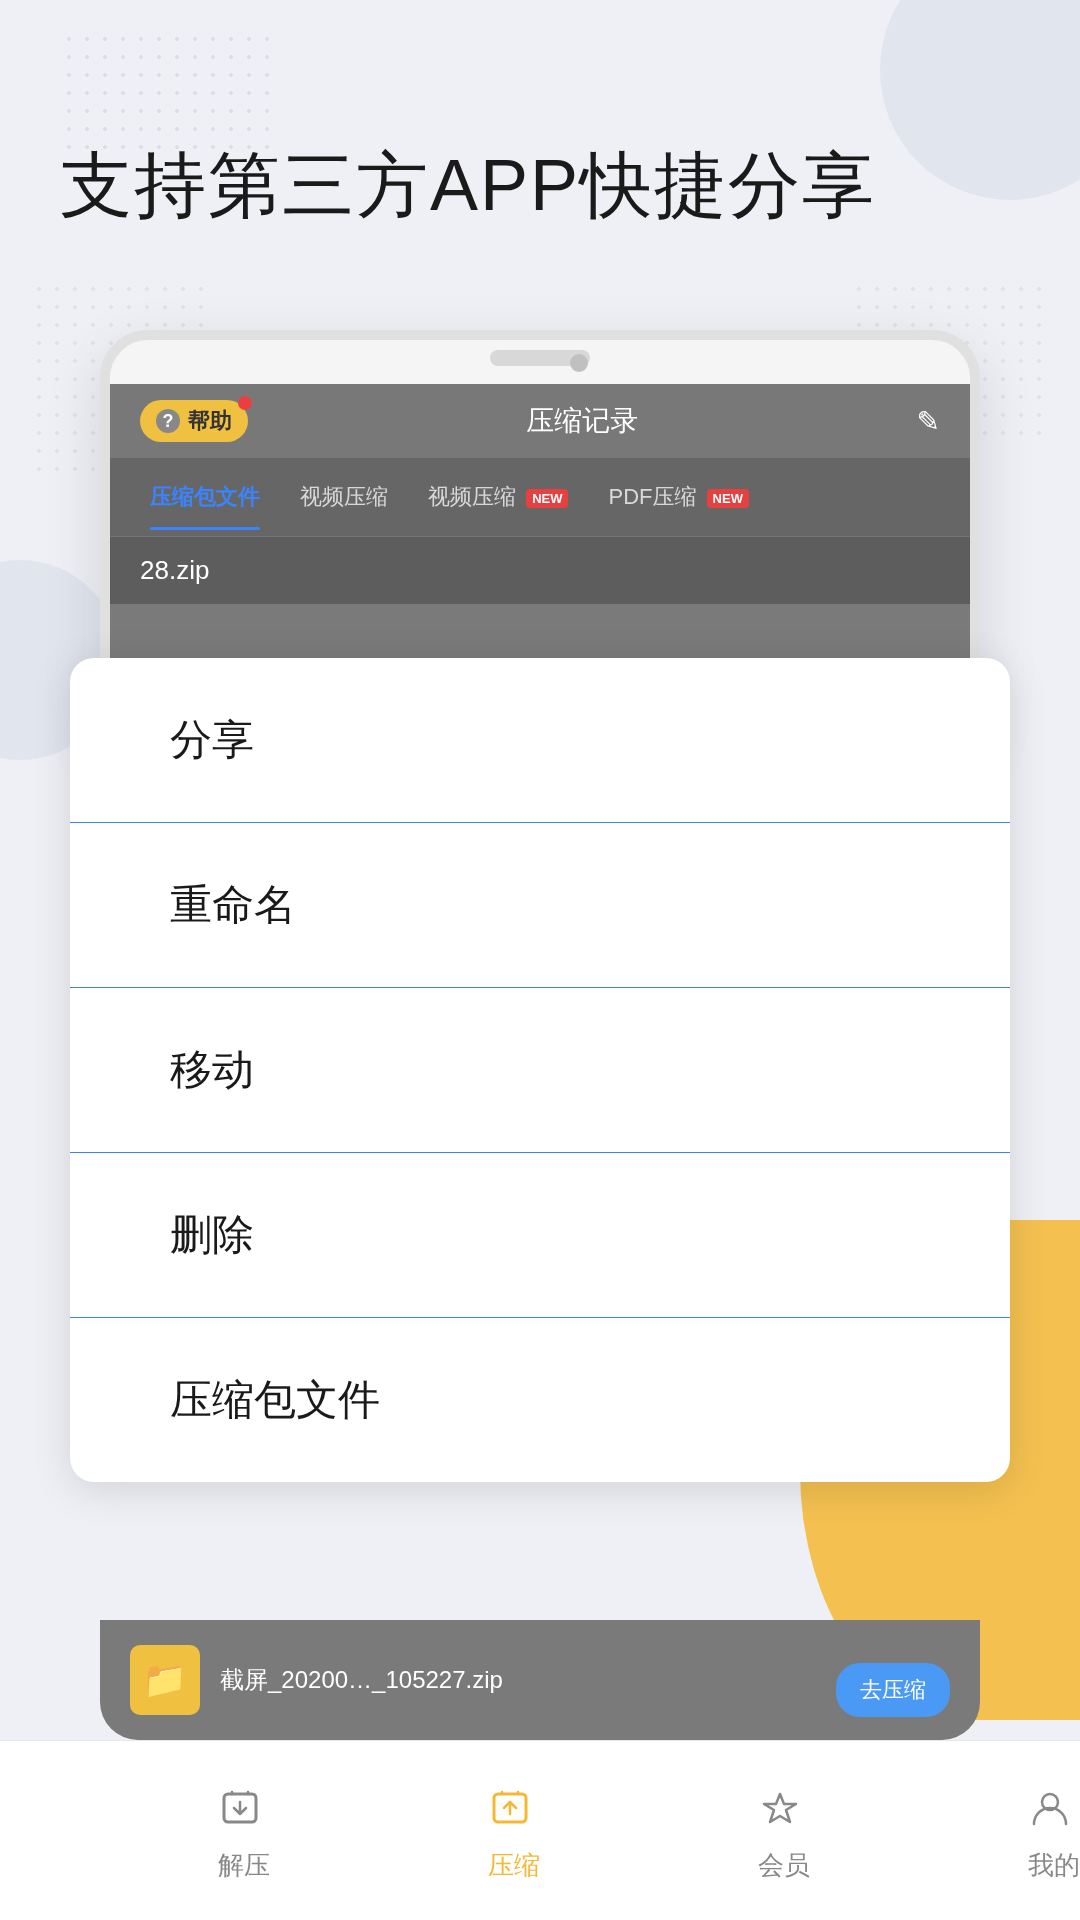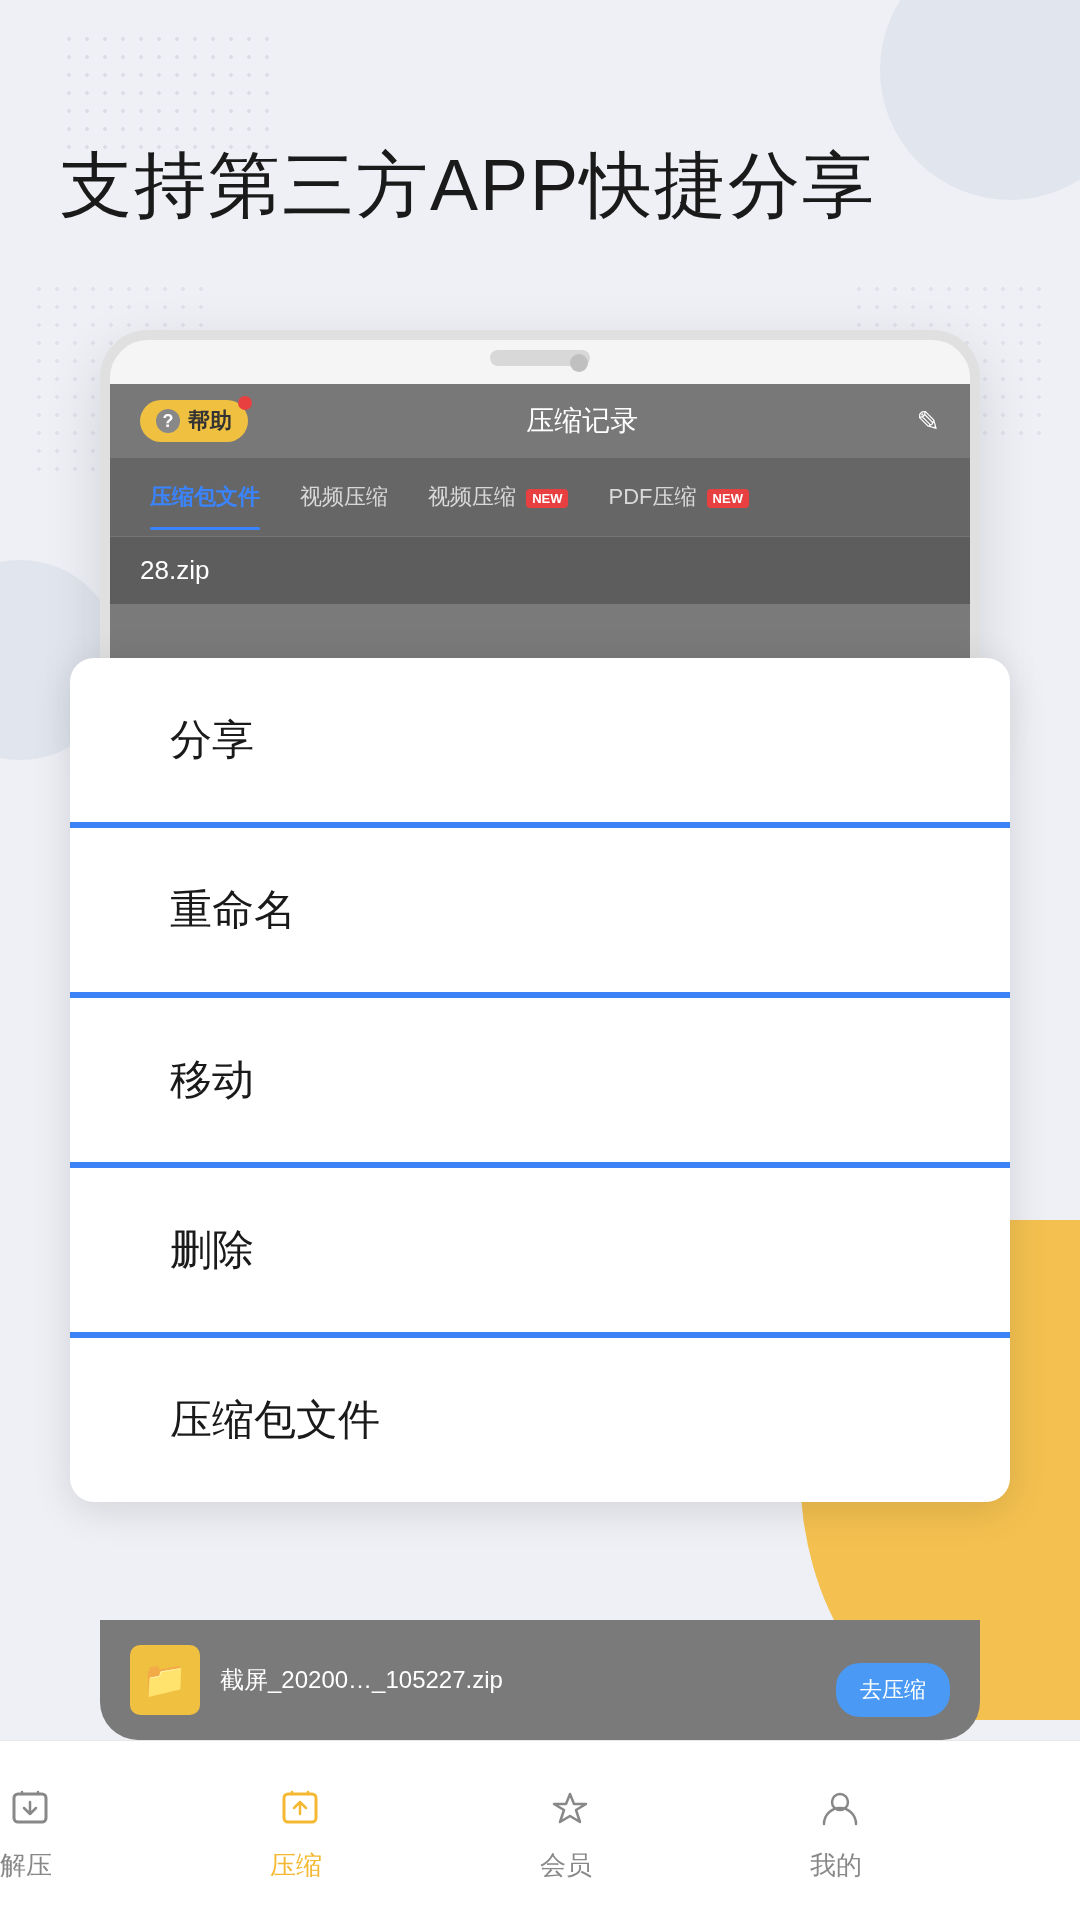--- a/index.html
+++ b/index.html
@@ -236,21 +236,21 @@
       border-radius: 24px;
       padding: 0;
       box-shadow: 0 8px 40px rgba(0,0,0,0.12);
       z-index: 10;
     }
     .menu-item {
       padding: 54px 100px;
       font-size: 42px;
       color: #1a1a1a;
       font-weight: 400;
-      border-bottom: 6px solid #3b82f6;
+      border-bottom: 1px solid #3b82f6;
       cursor: pointer;
     }
     .menu-item:last-child {
       border-bottom: none;
     }
 
     
     .bottom-screen {
       position: absolute;
       bottom: 180px;
@@ -305,21 +305,21 @@
       background: #fff;
       display: flex;
       align-items: center;
       justify-content: space-around;
       border-top: 1px solid #e8e8e8;
       z-index: 20;
     }
     .nav-item {
       display: flex;
       flex-direction: column;
-      align-items: flex-start;
+      align-items: flex-end;
       gap: 10px;
       flex: 1;
     }
     .nav-icon {
       width: 60px;
       height: 60px;
       display: flex;
       align-items: center;
       justify-content: center;
       font-size: 44px;

